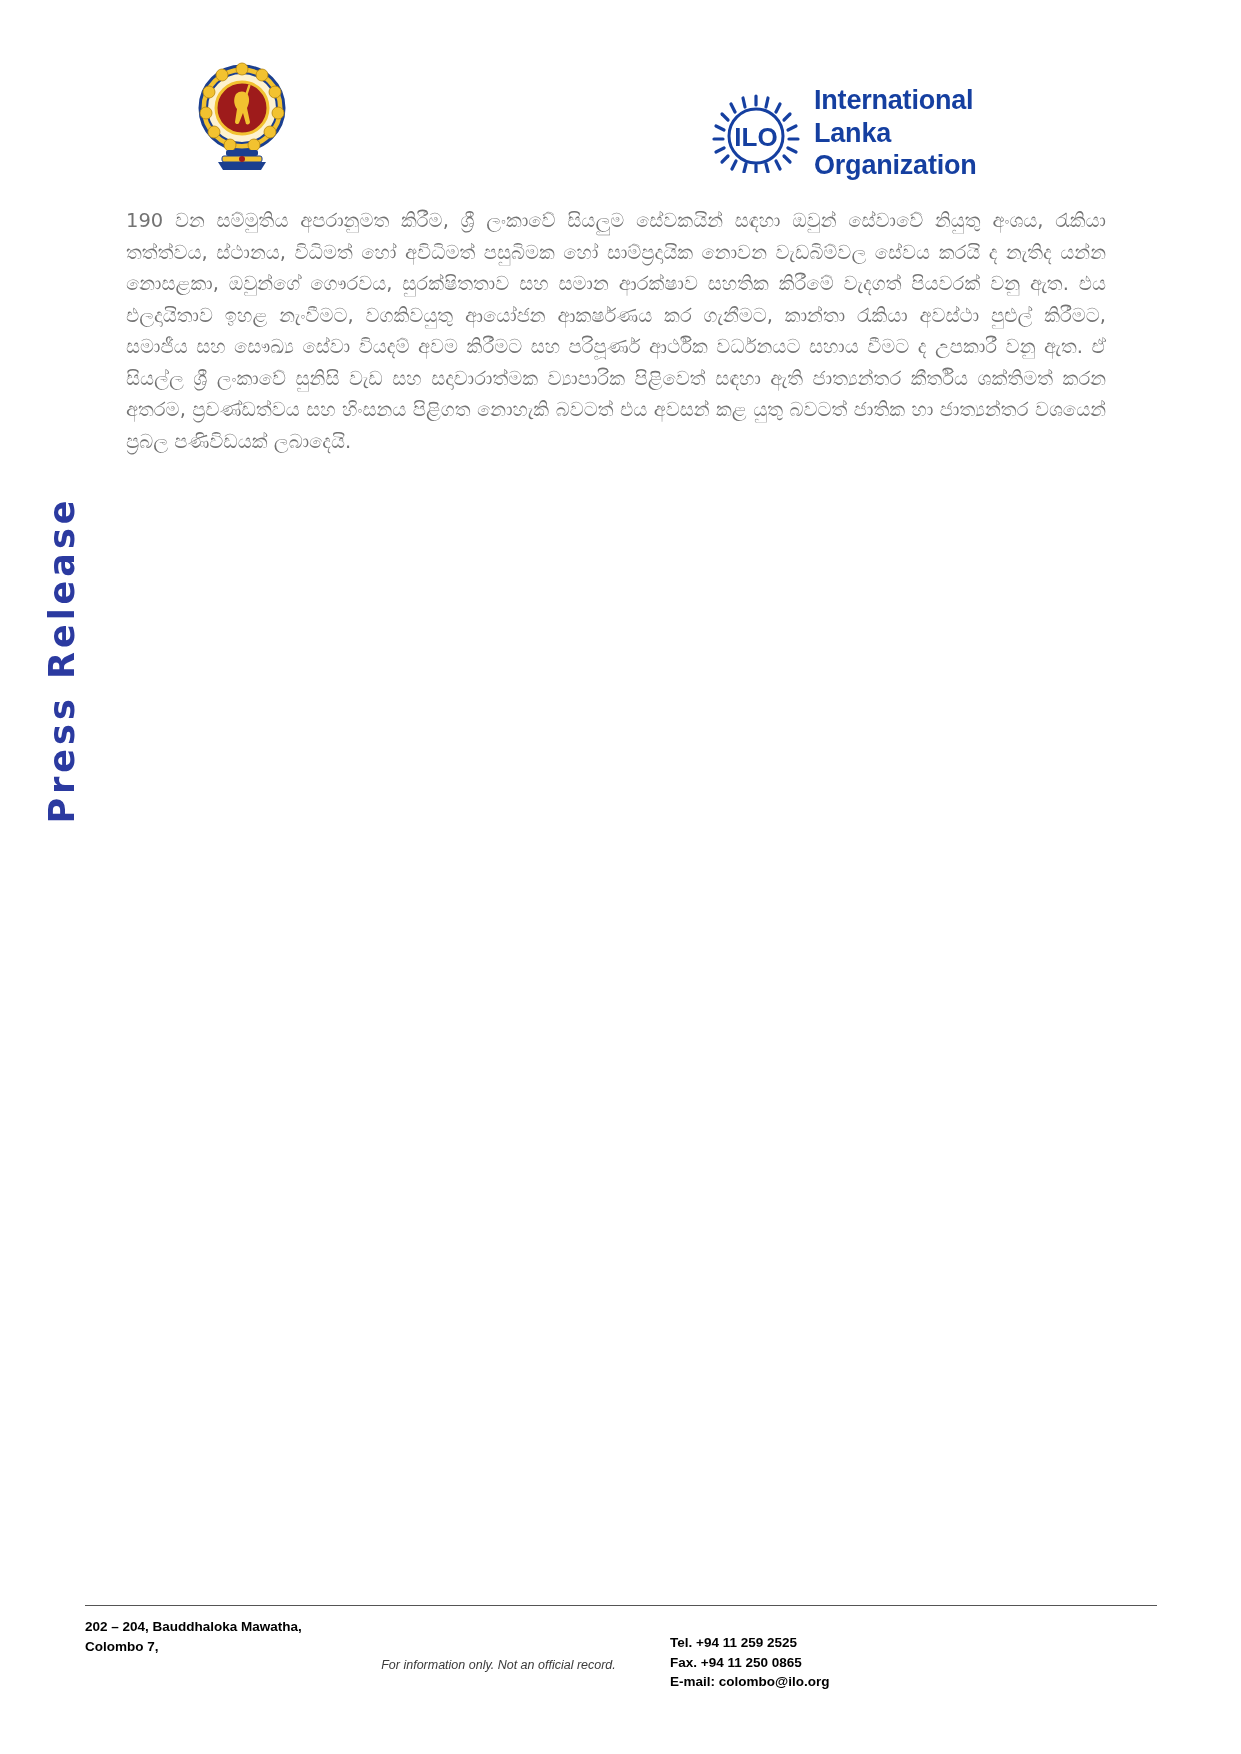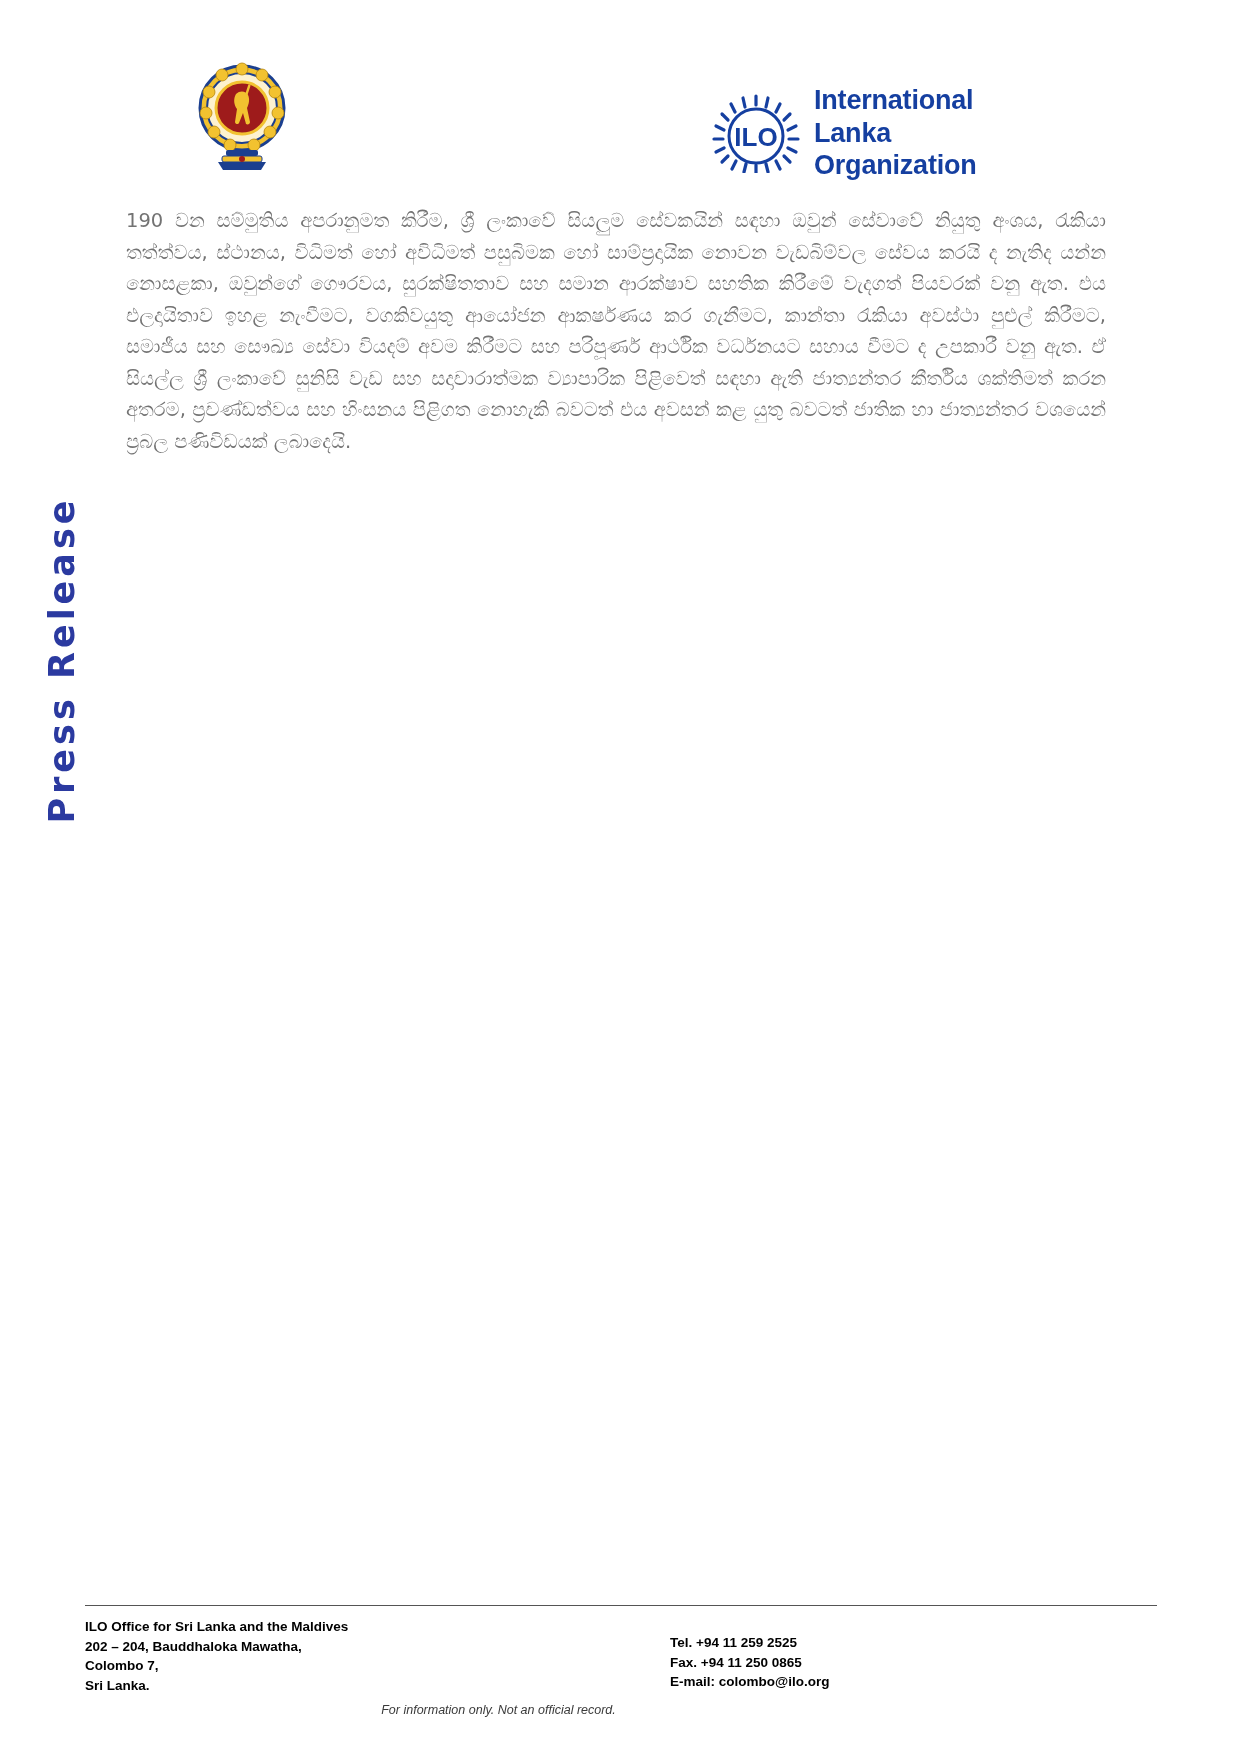--- a/index.html
+++ b/index.html
@@ -120,21 +120,21 @@
   }
   .footer-right {
     position: absolute;
     left: 585px;
     top: 16px;
     width: 420px;
   }
   .footer-note {
     position: absolute;
     left: 0;
-    top: 1703px;
+    top: 1658px;
     width: 997px;
     text-align: center;
     font-size: 12.5px;
     font-style: italic;
     color: #3a3a3a;
   }
 </style>
 </head>
 <body>
 
@@ -220,24 +220,22 @@
 <div class="body-text">190 වන සම්මුතිය අපරානුමත කිරීම, ශ්‍රී ලංකාවේ සියලුම සේවකයින් සඳහා ඔවුන් සේවාවේ නියුතු අංශය, රැකියා තත්ත්වය, ස්ථානය, විධිමත් හෝ අවිධිමත් පසුබිමක හෝ සාම්ප්‍රදායික නොවන වැඩබිම්වල සේවය කරයි ද නැතිද යන්න නොසළකා, ඔවුන්ගේ ගෞරවය, සුරක්ෂිතතාව සහ සමාන ආරක්ෂාව සහතික කිරීමේ වැදගත් පියවරක් වනු ඇත. එය එලදායිතාව ඉහළ නැංවීමට, වගකිවයුතු ආයෝජන ආකර්ෂණය කර ගැනීමට, කාන්තා රැකියා අවස්ථා පුළුල් කිරීමට, සමාජීය සහ සෞඛ්‍ය සේවා වියදම් අවම කිරීමට සහ පරිපූර්ණ ආර්ථික වර්ධනයට සහාය වීමට ද උපකාරී වනු ඇත. ඒ සියල්ල ශ්‍රී ලංකාවේ සුනිසි වැඩ සහ සදාචාරාත්මක ව්‍යාපාරික පිළිවෙත් සඳහා ඇති ජාත්‍යන්තර කීර්තිය ශක්තිමත් කරන අතරම, ප්‍රචණ්ඩත්වය සහ හිංසනය පිළිගත නොහැකි බවටත් එය අවසන් කළ යුතු බවටත් ජාතික හා ජාත්‍යන්තර වශයෙන් ප්‍රබල පණිවිඩයක් ලබාදෙයි.</div>
 
 <div class="side-title">
   <span>Press Release</span>
 </div>
 
 <div class="footer-rule"></div>
 
 <div class="footer">
   <div class="footer-left">
-    <div>ILO Office for Sri Lanka and the Maldives</div>
     <div>202 – 204, Bauddhaloka Mawatha,</div>
     <div>Colombo 7,</div>
-    <div>Sri Lanka.</div>
   </div>
   <div class="footer-right">
     <div>Tel.  +94 11 259 2525</div>
     <div>Fax. +94 11 250 0865</div>
     <div>E-mail: colombo@ilo.org</div>
   </div>
 </div>
 
 <div class="footer-note">For information only.  Not an official record.</div>
 

